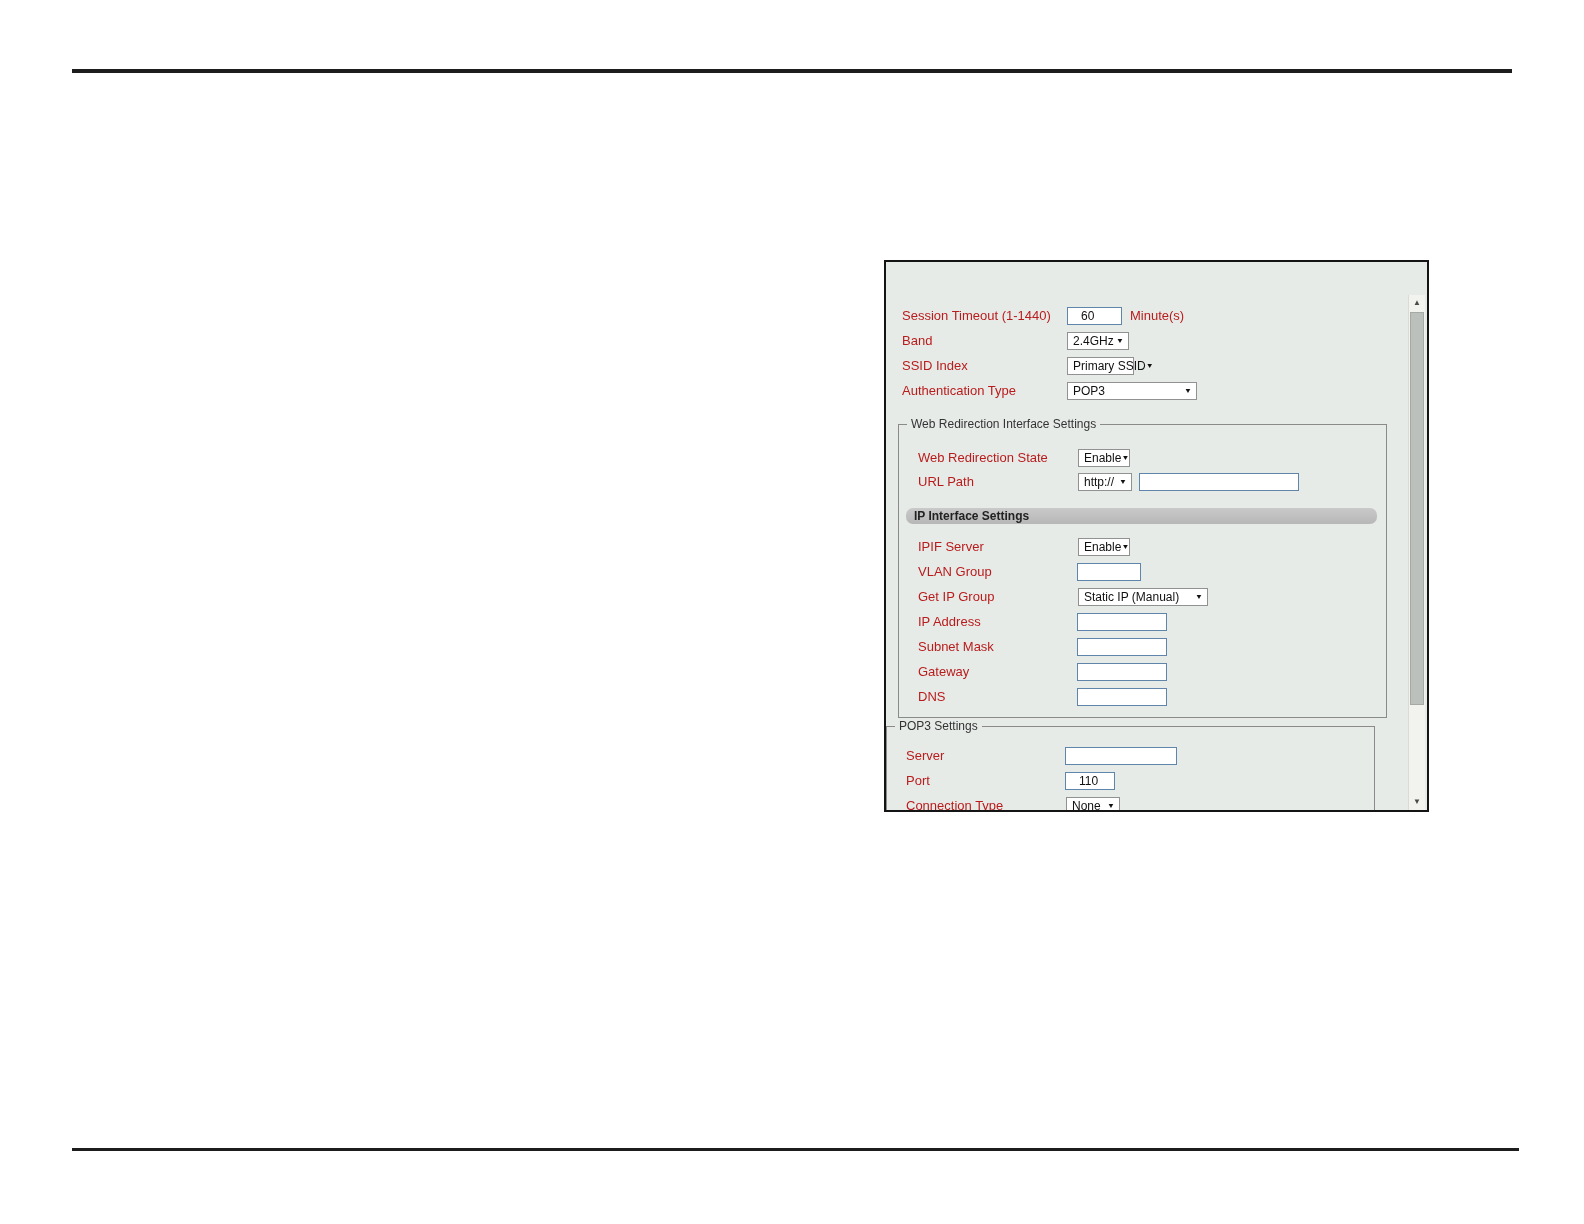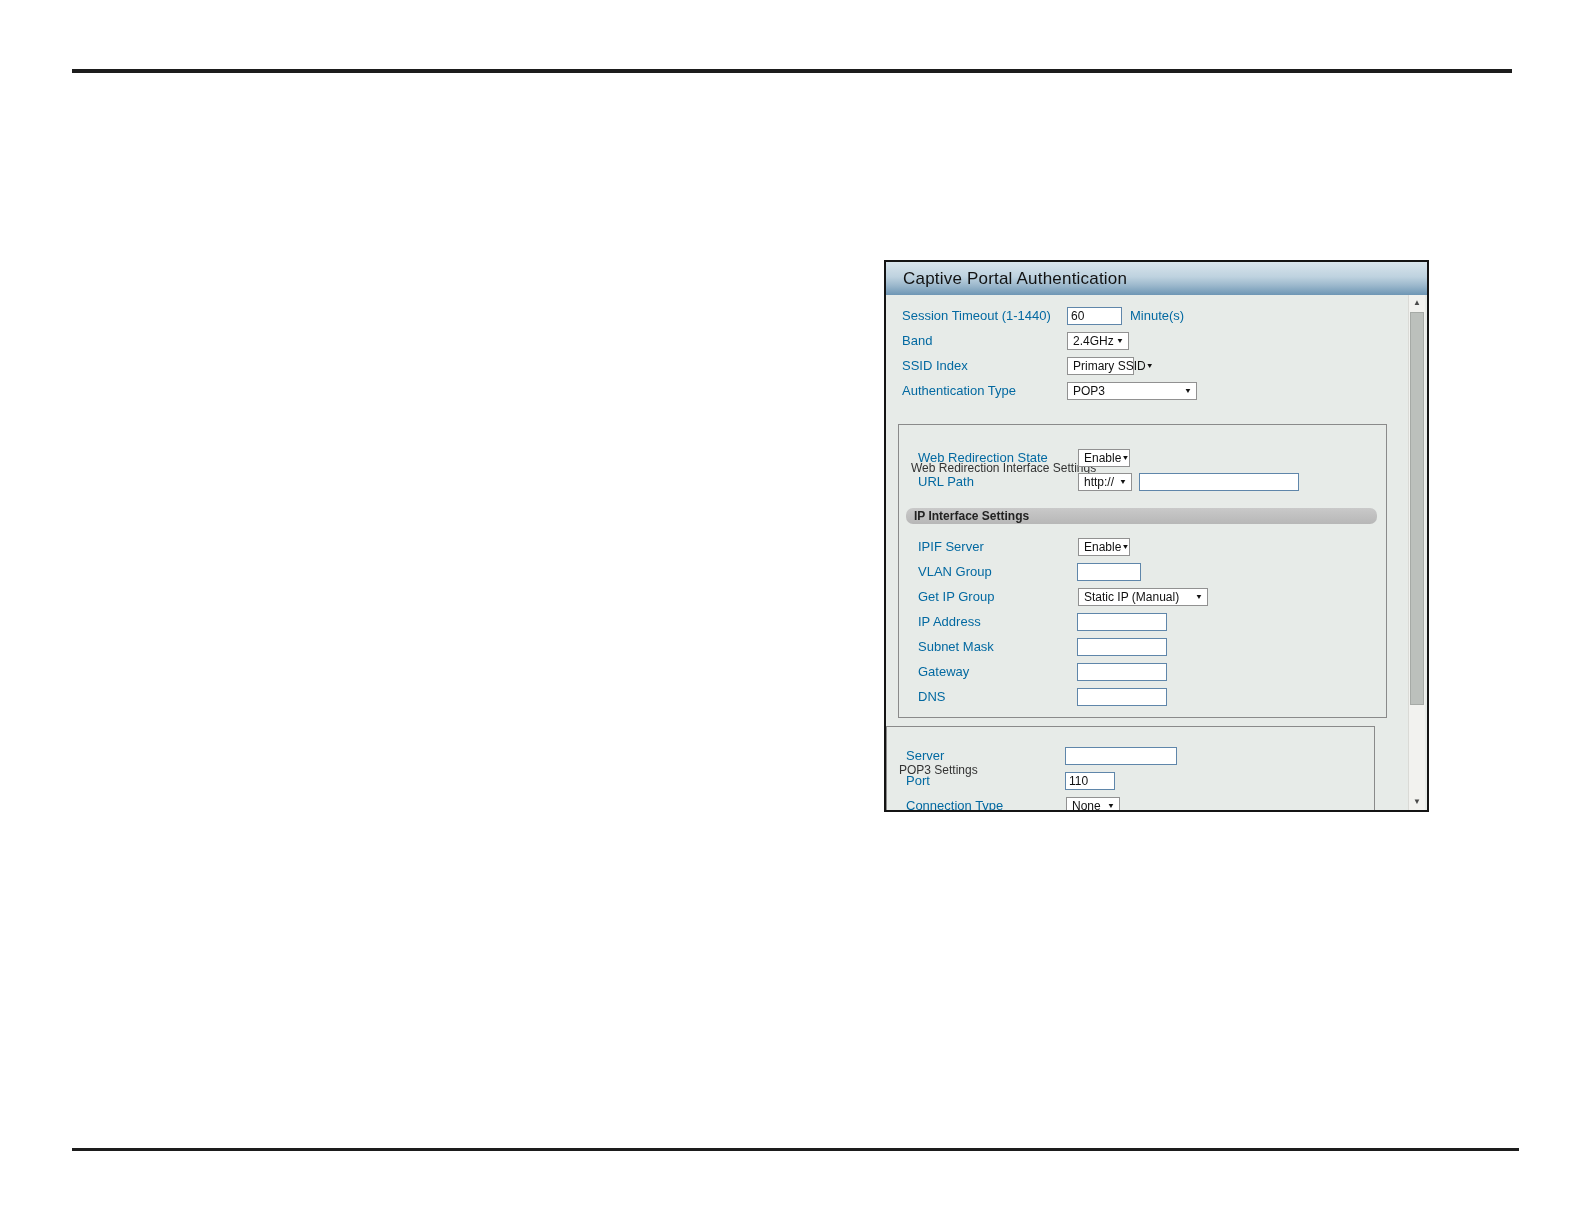--- a/index.html
+++ b/index.html
@@ -17,37 +17,37 @@
   }
   .hdr{
     position:absolute;left:0;top:0;right:0;height:33px;
     background:linear-gradient(to bottom,#d9e5ec 0%,#bed2df 45%,#9db9cd 70%,#6e96b4 100%);
     display:flex;align-items:center;padding-left:17px;box-sizing:border-box;
   }
   .hdr span{font-size:17px;color:#121212;letter-spacing:.2px;}
   .dbody{position:absolute;left:0;top:33px;right:0;bottom:0;overflow:hidden;}
 
   .lbl{
-    position:absolute;height:16px;line-height:16px;font-size:13px;color:#0369a1;white-space:nowrap;
+    position:absolute;height:16px;line-height:16px;font-size:13px;color:#b91c1c;white-space:nowrap;
   }
   .txt{
     position:absolute;height:18px;box-sizing:border-box;border:1px solid #5f86aa;background:#ffffff;
-    font-family:"Liberation Sans","DejaVu Sans",sans-serif;font-size:12px;color:#111;padding:0 3px;outline:none;
+    font-family:"Liberation Sans","DejaVu Sans",sans-serif;font-size:12px;color:#111;padding:0 13px;outline:none;
   }
   .sel{
     position:absolute;height:18px;box-sizing:border-box;border:1px solid #919191;background:#ffffff;
     display:flex;align-items:center;justify-content:space-between;padding:0 4px 0 5px;cursor:default;
   }
   .sel .selv{font-size:12px;color:#111;white-space:nowrap;}
   .sel .arr{font-size:8px;color:#111;transform:scaleY(.9);line-height:1;}
 
   .group{position:absolute;border:1px solid #8a8a8a;box-sizing:border-box;}
   .legend{
     position:absolute;top:-8px;left:8px;background:#e7ebe8;padding:0 4px;
-    font-size:12px;color:#333;white-space:nowrap;margin-top:44px;
+    font-size:12px;color:#333;white-space:nowrap;
   }
   .secbar{
     position:absolute;height:16px;line-height:16px;
     background:linear-gradient(to bottom,#c9c9c9,#b7b7b7);
     font-size:12px;font-weight:bold;color:#222;padding-left:8px;box-sizing:border-box;border-radius:7px;
   }
 
   .sbar{
     position:absolute;top:0;bottom:0;right:2px;width:17px;
     background:#f2f2ef;border-left:1px solid #dadad6;box-sizing:border-box;
@@ -61,23 +61,20 @@
   .sthumb{position:absolute;left:1px;right:1px;top:17px;height:393px;background:#bcc0bc;border:1px solid #a6aaa6;box-sizing:border-box;}
 </style>
 </head>
 <body>
 
 <div>
   <div class="rule rule-top"></div>
   <div class="rule rule-bottom"></div>
 
   <div class="dialog">
-    <div class="hdr">
-      <span>Captive Portal Authentication</span>
-    </div>
 
     <div class="dbody">
 
       <div class="lbl" style="left:16px;top:13px">Session Timeout (1-1440)</div>
       <input class="txt" style="left: 181px; top: 12px; width: 55px;" value="60">
       <div class="lbl" style="left:244px;top:13px">Minute(s)</div>
 
       <div class="lbl" style="left:16px;top:38px">Band</div>
       <div class="sel" style="left:181px;top:37px;width:62px">
         <span class="selv">2.4GHz</span>

